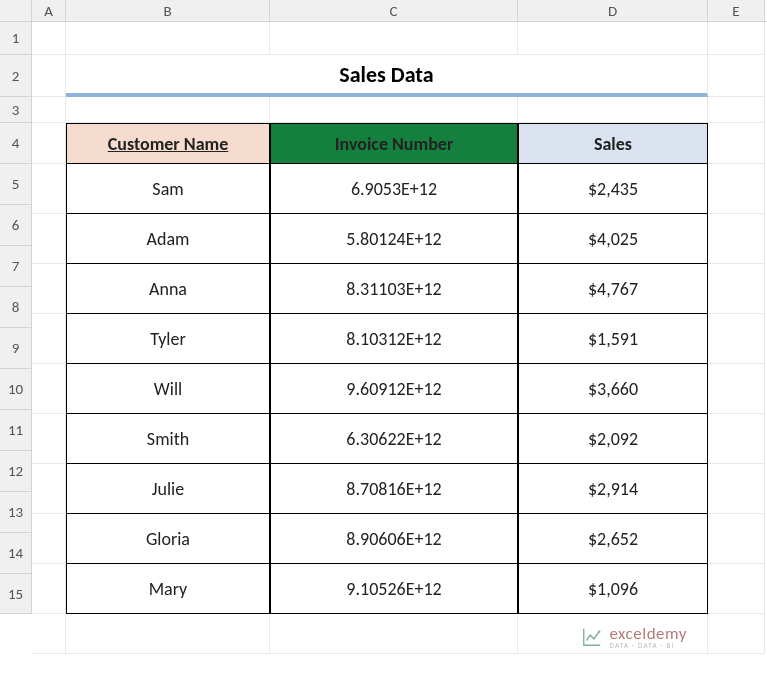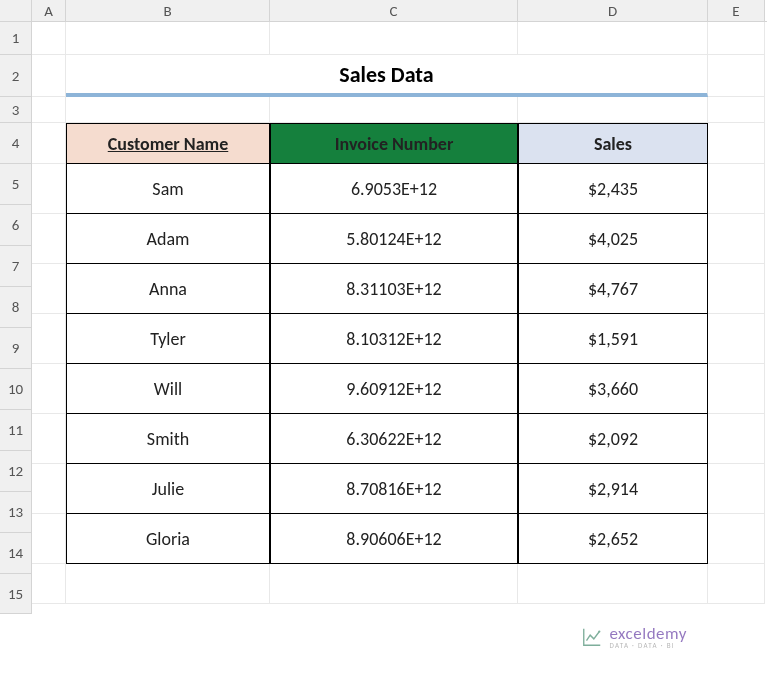--- a/index.html
+++ b/index.html
@@ -119,21 +119,21 @@
       width: 22px;
       height: 22px;
     }
     .watermark-text {
       display: flex;
       flex-direction: column;
       line-height: 1;
     }
     .watermark-main {
       font-size: 17px;
-      color: #4c1d95;
+      color: #7f1d1d;
       font-weight: 500;
       letter-spacing: 0.5px;
     }
     .watermark-sub {
       font-size: 7px;
       color: #888;
       letter-spacing: 1.3px;
     }
     .b-right-thick { border-right: 1px solid #000;}
   </style>
@@ -245,20 +245,27 @@
     <div class="cell col-D td b-right-thick">$2,914</div>
     <div class="cell col-E empty"></div>
   </div>
         <div class="grid-row data-row">
     <div class="cell col-A empty"></div>
     <div class="cell col-B td td-left">Gloria</div>
     <div class="cell col-C td">8.90606E+12</div>
     <div class="cell col-D td b-right-thick">$2,652</div>
     <div class="cell col-E empty"></div>
   </div>
+        <div class="grid-row data-row">
+    <div class="cell col-A empty"></div>
+    <div class="cell col-B td td-left">Mary</div>
+    <div class="cell col-C td">9.10526E+12</div>
+    <div class="cell col-D td b-right-thick">$1,096</div>
+    <div class="cell col-E empty"></div>
+  </div>
       </div>
     <div class="grid-row" style="height:40px">
       <div class="cell col-A empty"></div>
       <div class="cell col-B empty"></div>
       <div class="cell col-C empty"></div>
       <div class="cell col-D empty"></div>
       <div class="cell col-E empty"></div>
     </div>
   </div>
 

